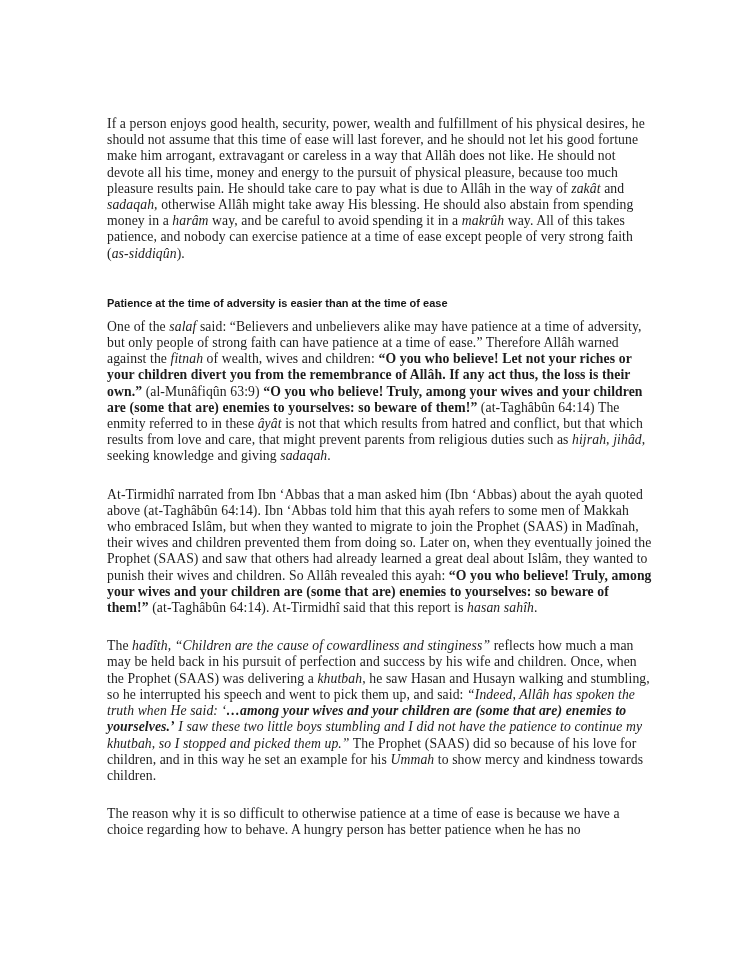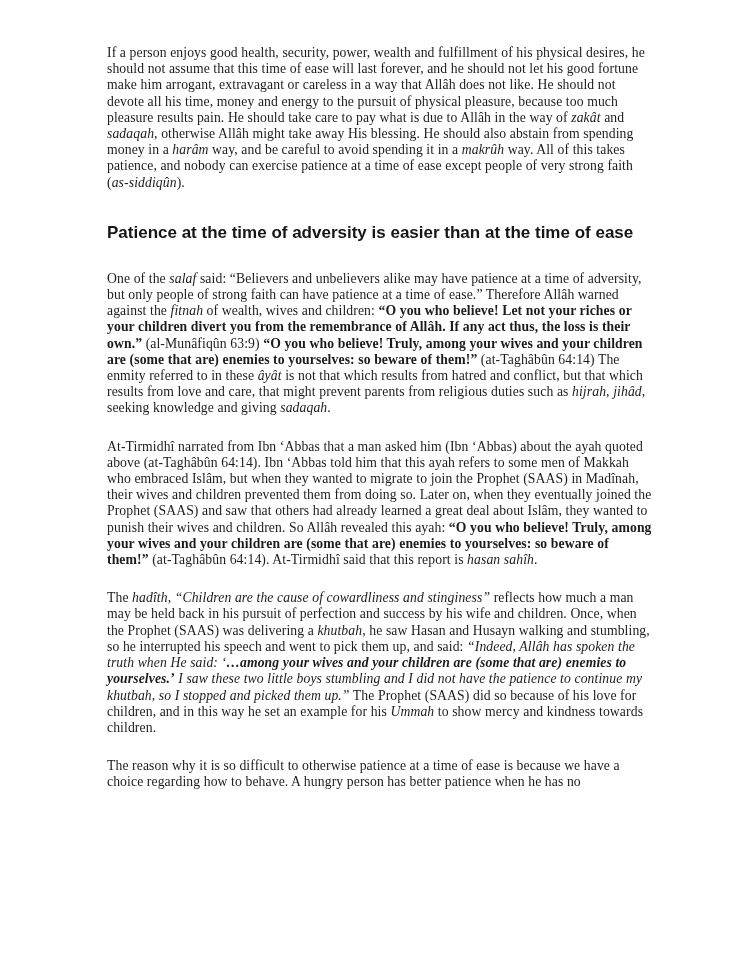--- a/index.html
+++ b/index.html
@@ -11,34 +11,34 @@
     width: 750px;
     height: 970px;
     overflow: hidden;
     font-family: "Liberation Serif", "DejaVu Serif", serif;
     color: #1c1c1c;
   }
   .page {
     box-sizing: border-box;
     width: 750px;
     height: 970px;
-    padding: 45px 97px 0 107px;
+    padding: 116px 97px 0 107px;
     background: #ffffff;
   }
   .body-para {
     margin: 0 0 22px 0;
     font-size: 13.7px;
     line-height: 16.2px;
     text-align: left;
     letter-spacing: 0.1px;
   }
   .section-heading {
-    margin: 34px 0 31px 0;
+    margin: 34px 0 8px 0;
     font-family: "Liberation Sans", "DejaVu Sans", sans-serif;
-    font-size: 17px;
+    font-size: 11px;
     line-height: 15px;
     font-weight: bold;
     color: #161616;
   }
   .run-i { font-style: italic; }
   .run-b { font-weight: bold; }
   .run-bi { font-weight: bold; font-style: italic; }
 </style>
 </head>
 <body>

